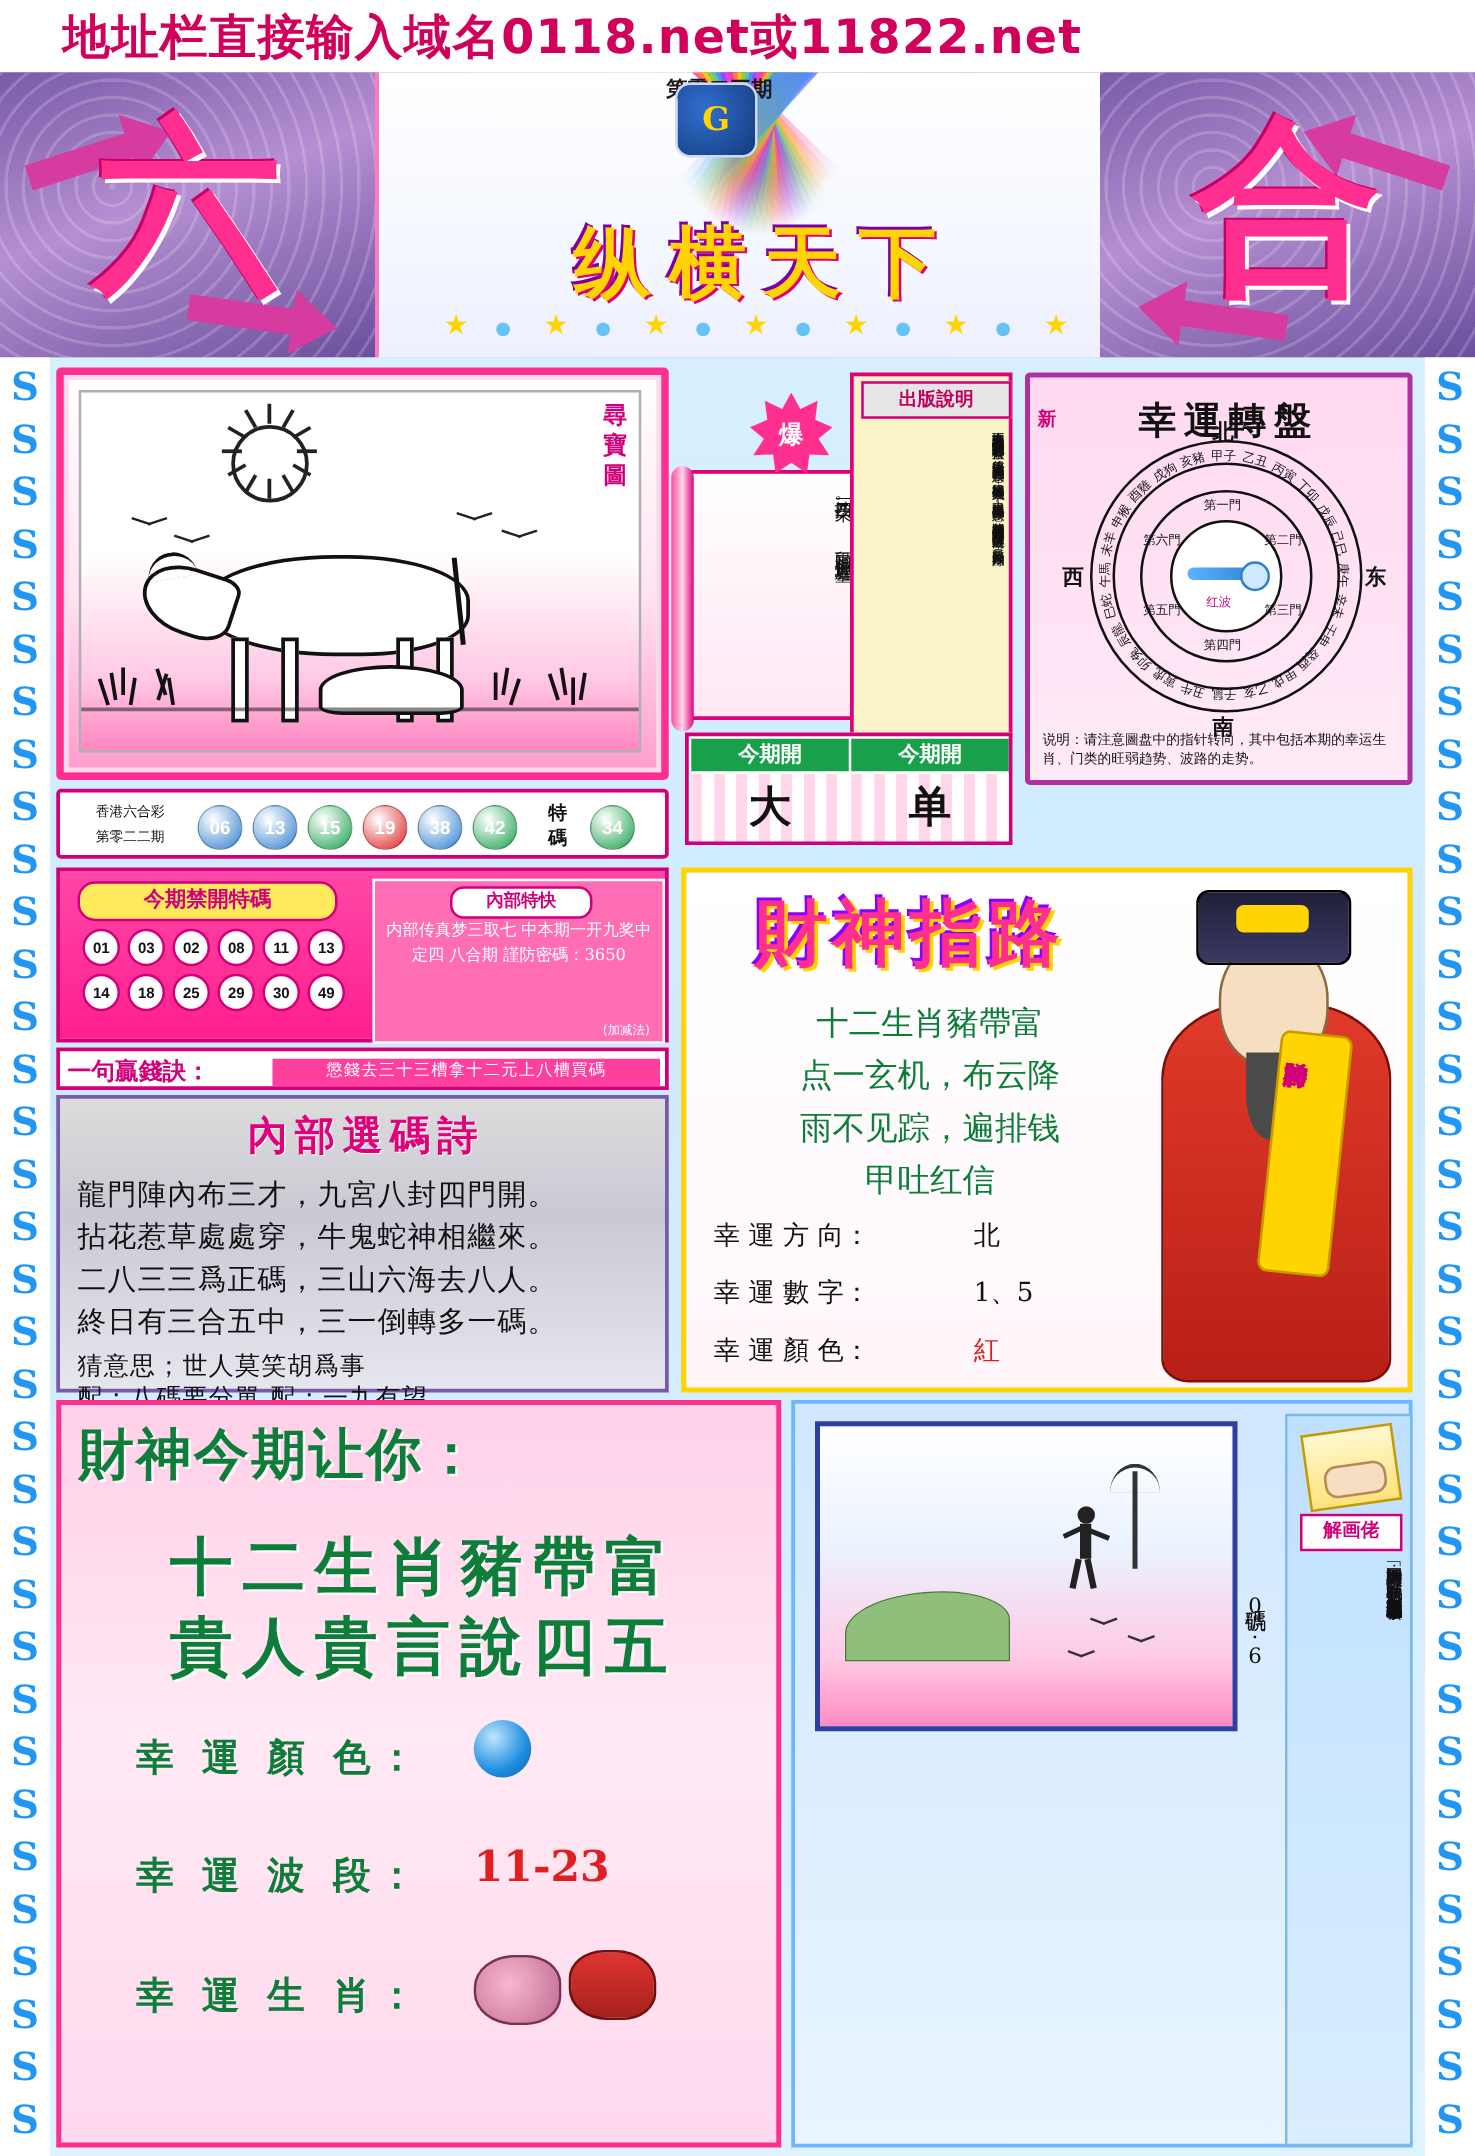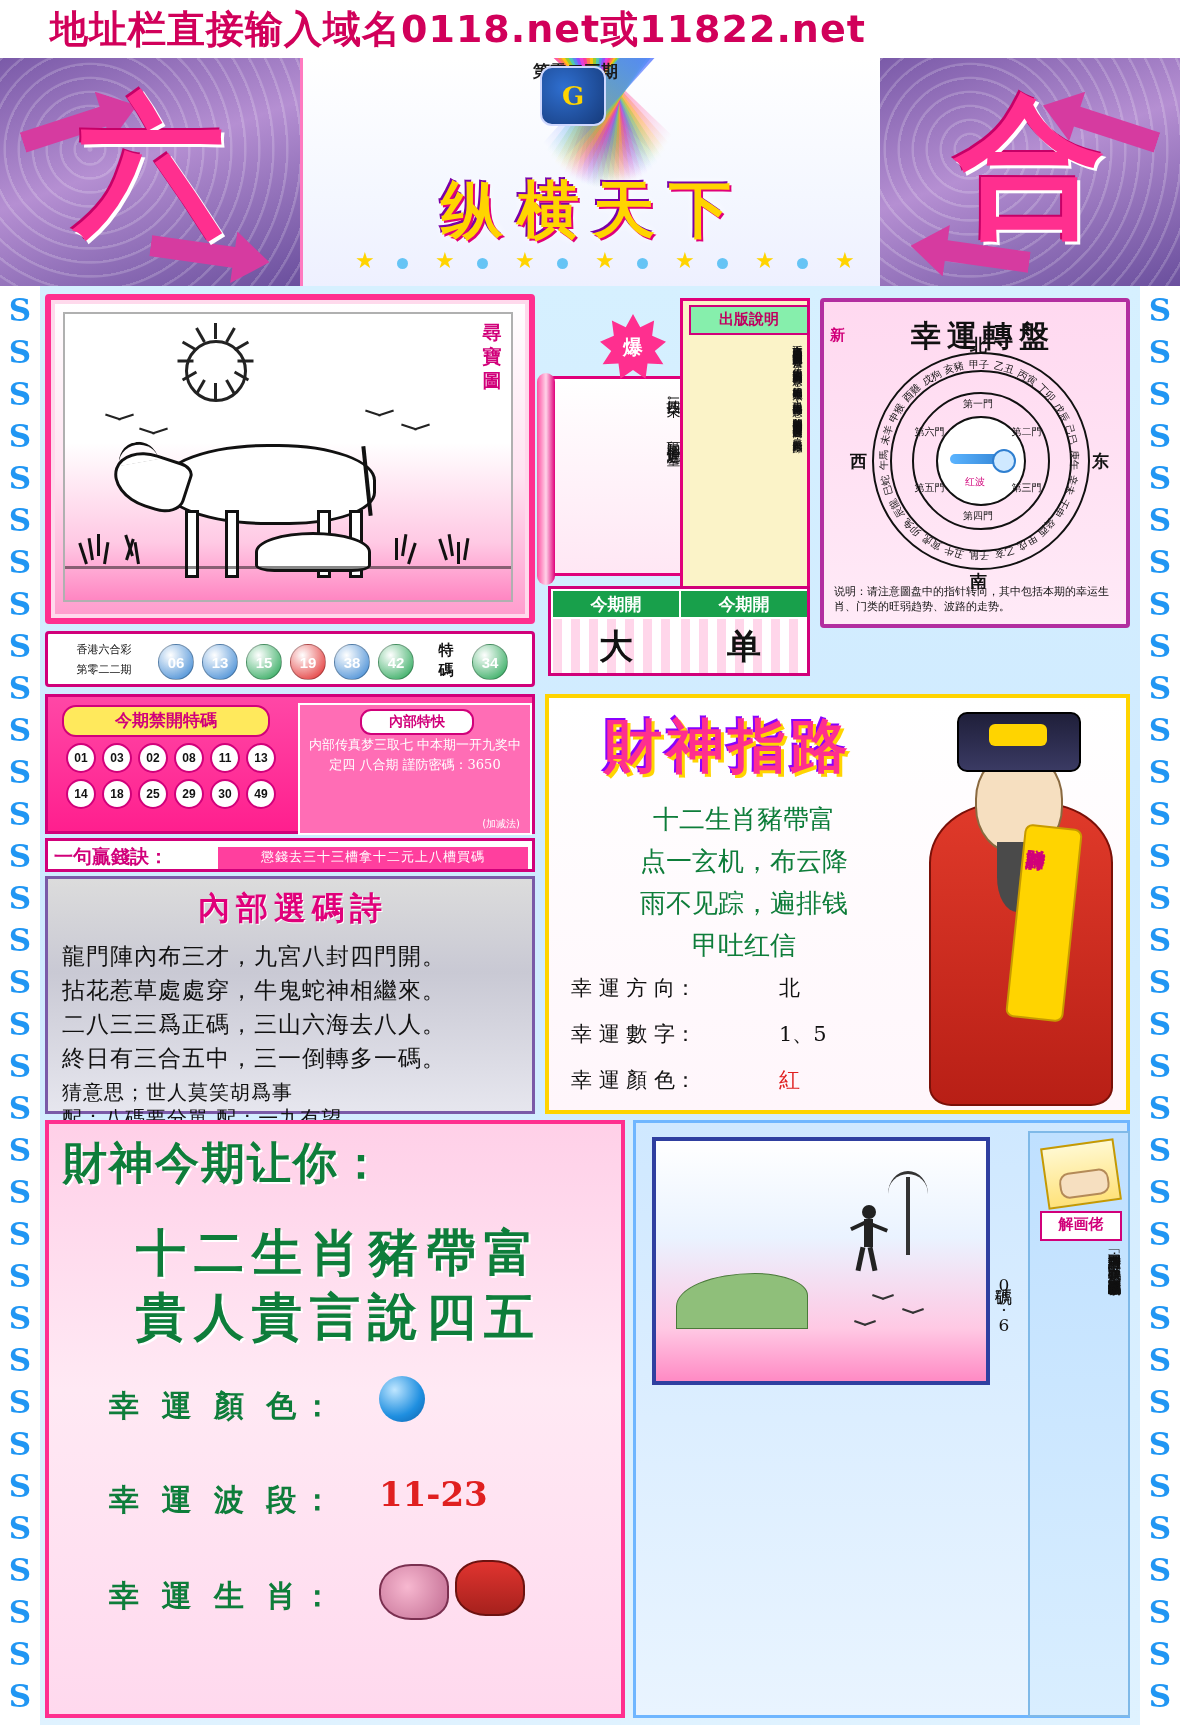--- a/index.html
+++ b/index.html
@@ -62,20 +62,21 @@
   }
   .rays{position:absolute;left:0;top:0;width:580px;height:120px;}
   .ray{position:absolute;top:-10px;width:26px;height:140px;opacity:.85;
        transform-origin:50% 0;}
   .title-cn{
     position:absolute;left:0;top:110px;width:580px;text-align:center;
     font-family:"DejaVu Serif","Liberation Serif",serif;
     font-size:62px;font-weight:bold;color:#ffd400;
     letter-spacing:14px;
     text-shadow:2px 2px 0 #e0007a,-2px -2px 0 #7a00a8,0 0 10px #fff;
+    padding-left:18px;
   }
   .issue{
     position:absolute;left:230px;top:2px;
     font-family:"DejaVu Serif","Liberation Serif",serif;
     font-size:17px;font-weight:bold;color:#1a1a1a;
   }
   .dots{position:absolute;left:0;top:190px;width:580px;height:30px;}
   .star{position:absolute;color:#ffd400;font-size:22px;}
   .cdot{position:absolute;width:11px;height:11px;border-radius:50%;background:#66c4f5;}
   .emblem{
@@ -158,21 +159,21 @@
     display:flex;align-items:center;justify-content:center;
     clip-path:polygon(50% 0,61% 20%,82% 10%,79% 33%,100% 42%,83% 56%,96% 76%,72% 75%,69% 98%,50% 85%,31% 98%,28% 75%,4% 76%,17% 56%,0 42%,21% 33%,18% 10%,39% 20%);
     font-family:"DejaVu Serif","Liberation Serif",serif;
   }
 
   .notice{
     left:640px;top:12px;width:130px;height:292px;
     background:#fbf3c8;border:3px solid #e0007a;
   }
   .notice-title{
-    position:absolute;left:6px;top:4px;width:116px;height:26px;background:#86efac;
+    position:absolute;left:6px;top:4px;width:116px;height:26px;background:#e5e5e5;
     border:2px solid #d1007a;text-align:center;font-size:15px;font-weight:bold;color:#c00060;
     font-family:"DejaVu Serif","Liberation Serif",serif;line-height:24px;
   }
   .notice-body{
     position:absolute;left:6px;top:36px;width:116px;height:248px;
     writing-mode:vertical-rl;text-orientation:upright;
     font-size:10px;line-height:15px;color:#111;letter-spacing:.5px;
     font-family:"DejaVu Serif","Liberation Serif",serif;
   }
 

